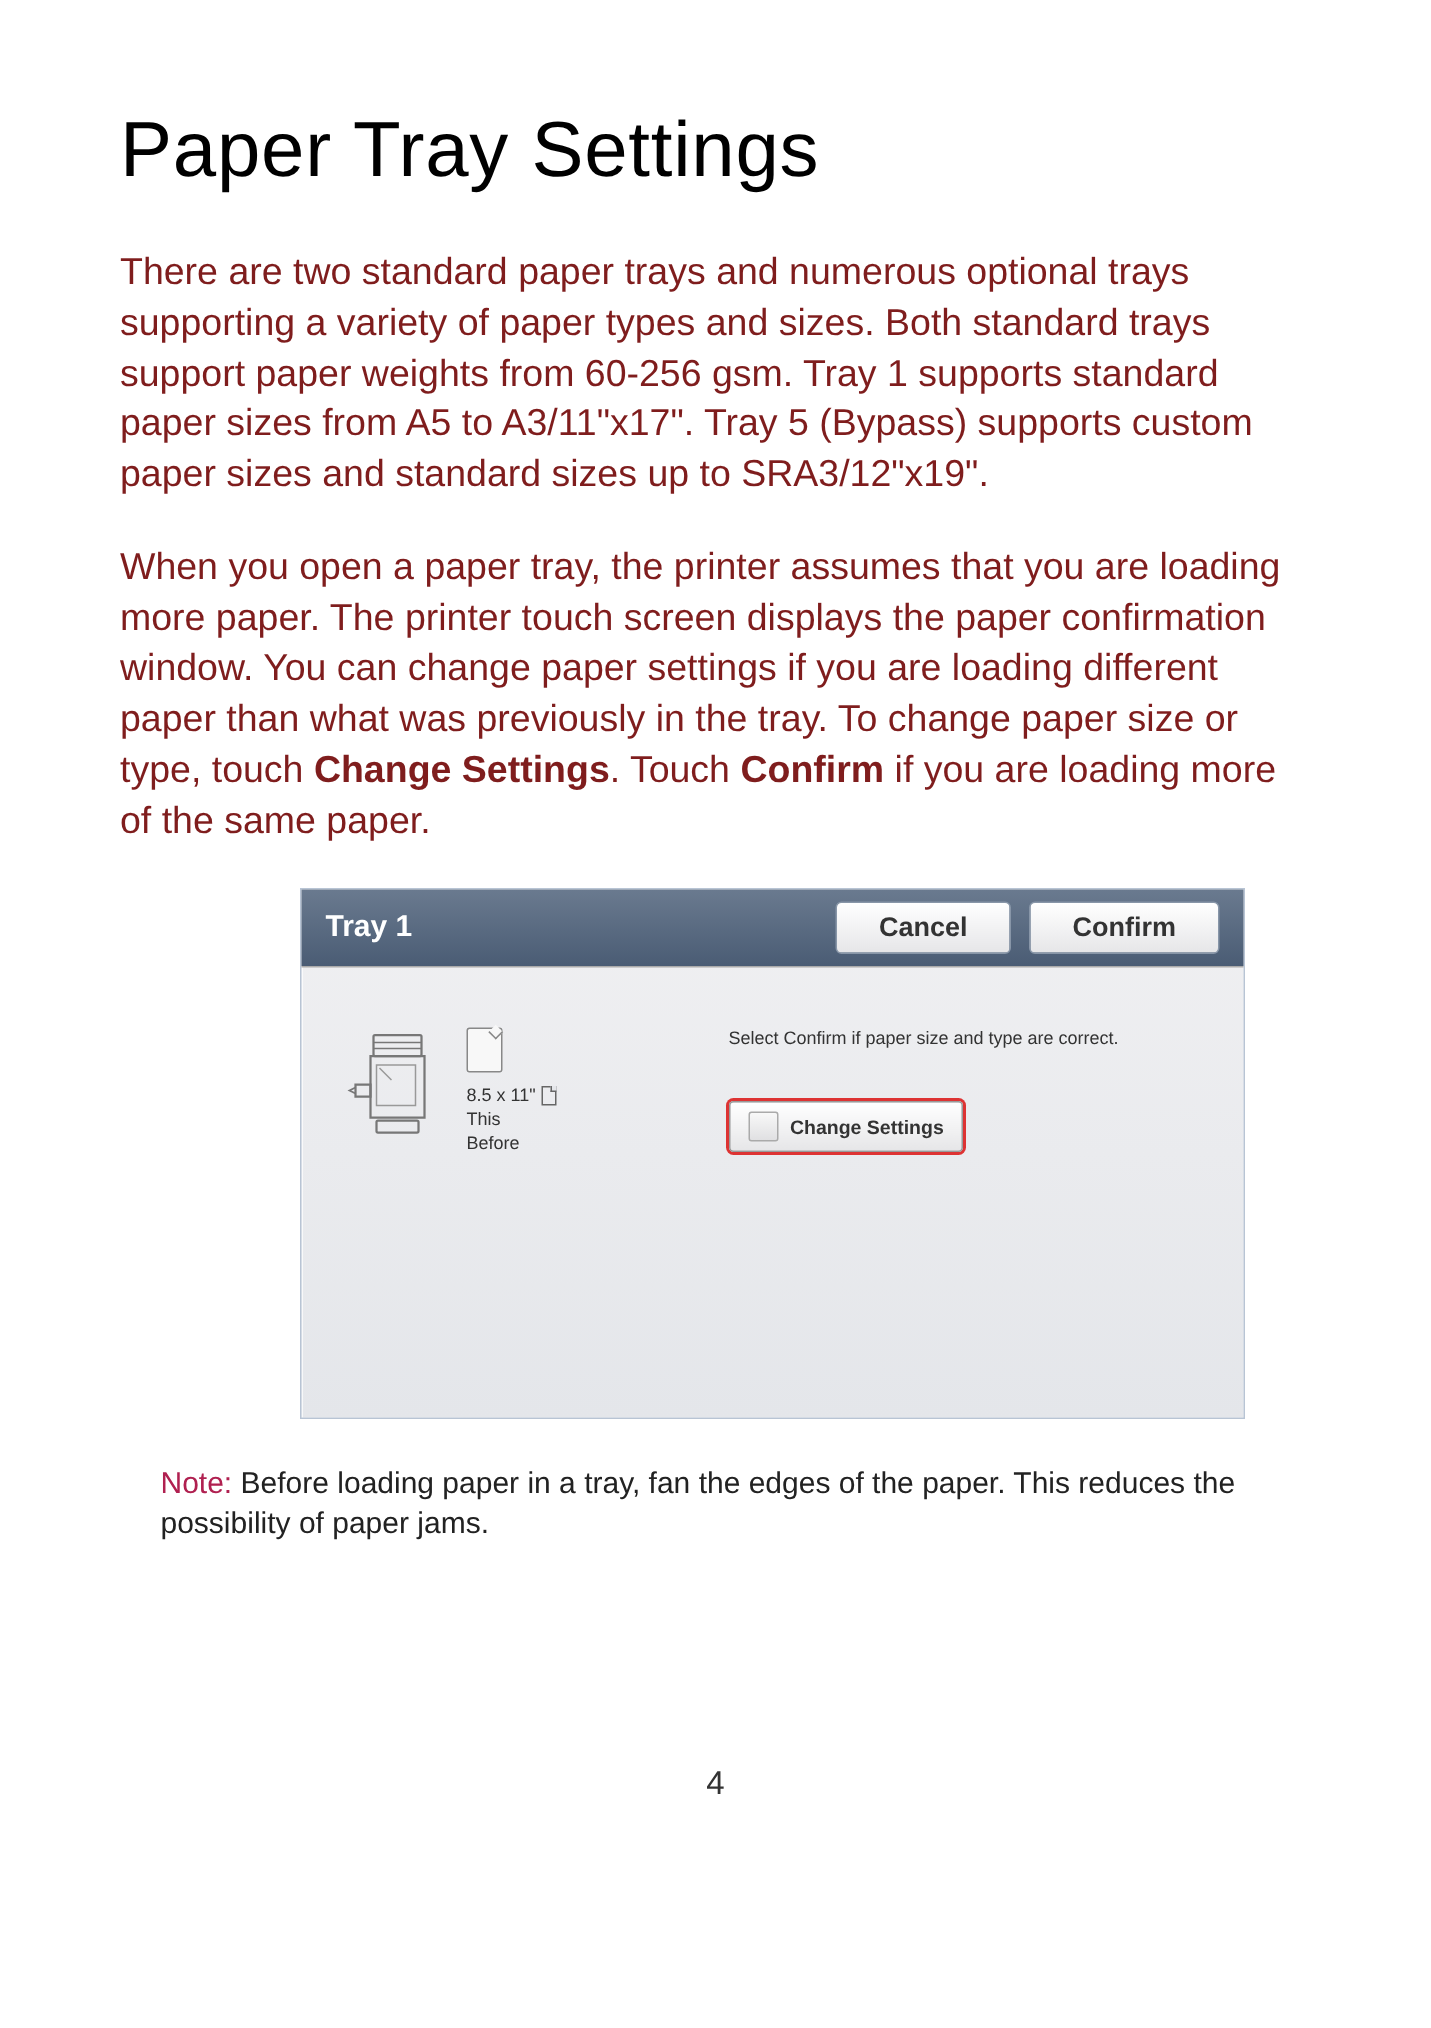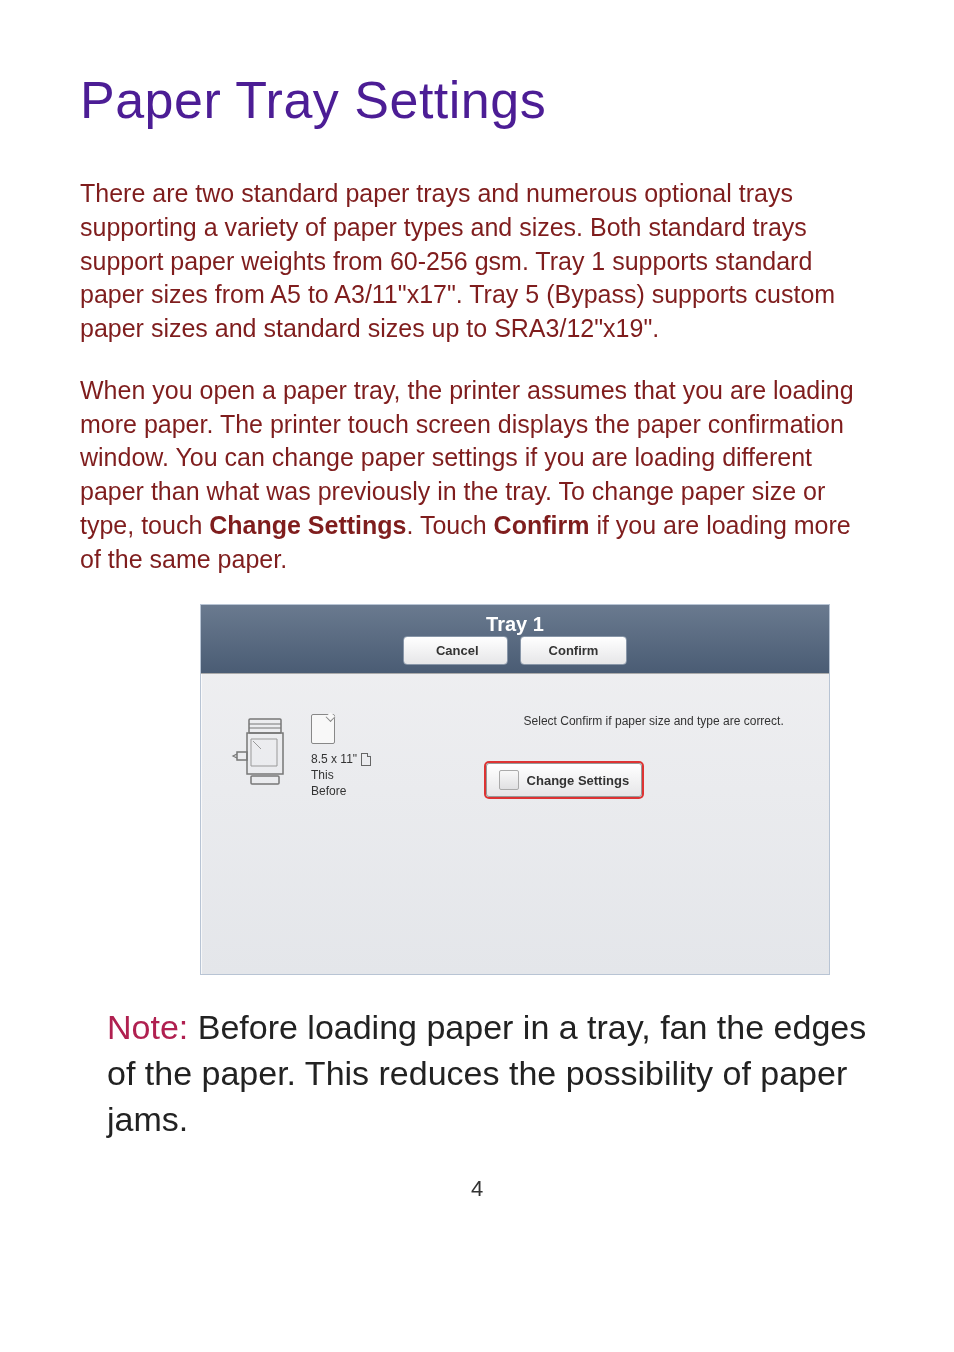--- a/index.html
+++ b/index.html
@@ -12,23 +12,23 @@
       width: 954px;
       height: 1352px;
       background: #ffffff;
       font-family: Arial, sans-serif;
       padding: 70px 80px;
       color: #222;
     }
     
     .page-title {
       font-size: 52px;
-      color: #4c1d95;
+      color: #000000;
       font-weight: normal;
-      margin-bottom: 47px;
+      margin-bottom: 35px;
       letter-spacing: 0.5px;
     }
     
     .body-text {
       font-size: 25px;
       line-height: 1.35;
       color: #7f1d1d;
       margin-bottom: 28px;
     }
     
@@ -44,40 +44,39 @@
       box-shadow: inset 1px 1px 0 rgba(255,255,255,0.7);
     }
     
     .dialog-header {
       display: flex;
       align-items: center;
       justify-content: space-between;
       padding: 8px 16px;
       background: linear-gradient(180deg, #6a7a8f 0%, #4a5c74 100%);
       border-bottom: 1px solid #aaa;
-      flex-direction: column;
     }
     
     .dialog-title {
       color: #ffffff;
       font-size: 20px;
       font-weight: bold;
     }
     
     .dialog-buttons {
       display: flex;
       gap: 12px;
     }
     
     .dialog-btn {
       background: linear-gradient(180deg, #ffffff 0%, #e6e6e8 100%);
       border: 1px solid #8896a8;
       border-radius: 4px;
       padding: 6px 28px;
-      font-size: 13px;
+      font-size: 18px;
       font-weight: bold;
       color: #333;
       cursor: pointer;
       min-width: 105px;
       text-align: right;
     }
     
     .dialog-body {
       display: flex;
       padding: 30px 20px 80px 20px;
@@ -168,21 +167,20 @@
     
     .dialog-right {
       width: 55%;
       padding-top: 10px;
     }
     
     .instruction-text {
       font-size: 12px;
       color: #333;
       margin-bottom: 35px;
-      margin-left: 38px;
     }
     
     .change-settings-btn {
       display: flex;
       align-items: center;
       gap: 8px;
       background: linear-gradient(180deg, #ffffff 0%, #e6e6e8 100%);
       border: 1px solid #999;
       box-shadow: 0 0 0 2px #d33;
       border-radius: 3px;
@@ -196,21 +194,21 @@
     
     .small-square {
       width: 20px;
       height: 20px;
       background: linear-gradient(180deg, #f8f8f8 0%, #e0e0e2 100%);
       border: 1px solid #aaa;
       border-radius: 2px;
     }
     
     .note-text {
-      font-size: 34px;
+      font-size: 20px;
       line-height: 1.35;
       color: #222;
       margin-top: 15px;
       padding-left: 27px;
     }
     
     .note-label {
       color: #b02050;
     }
     

